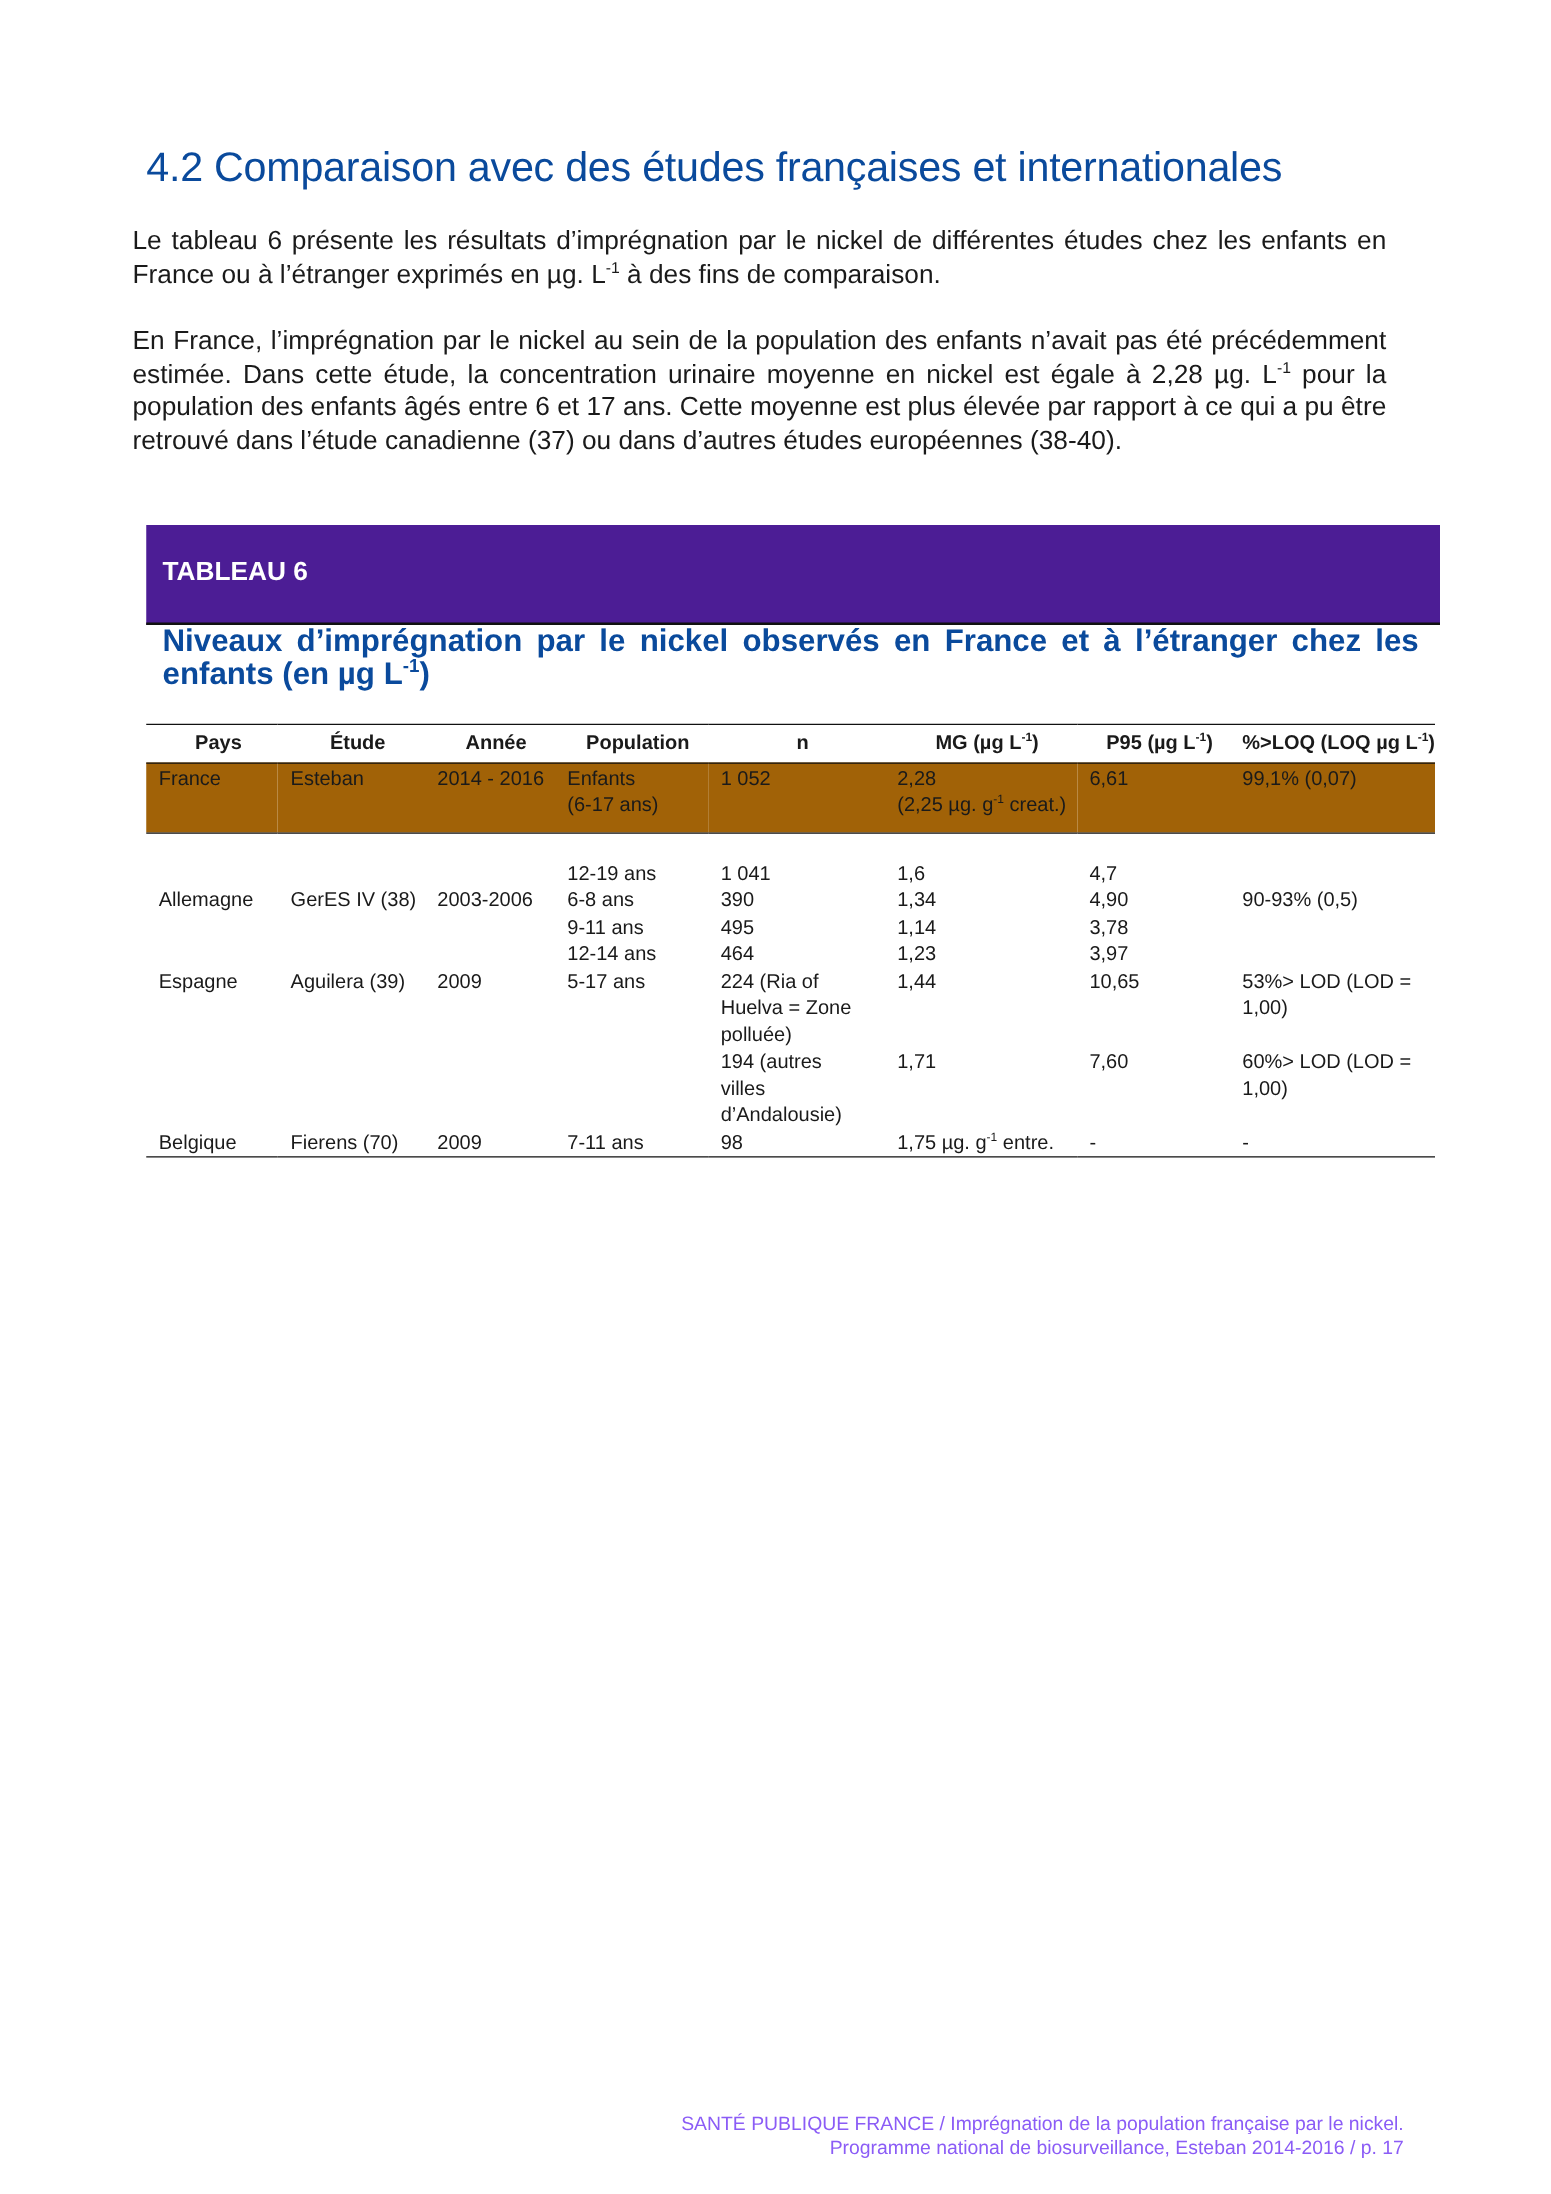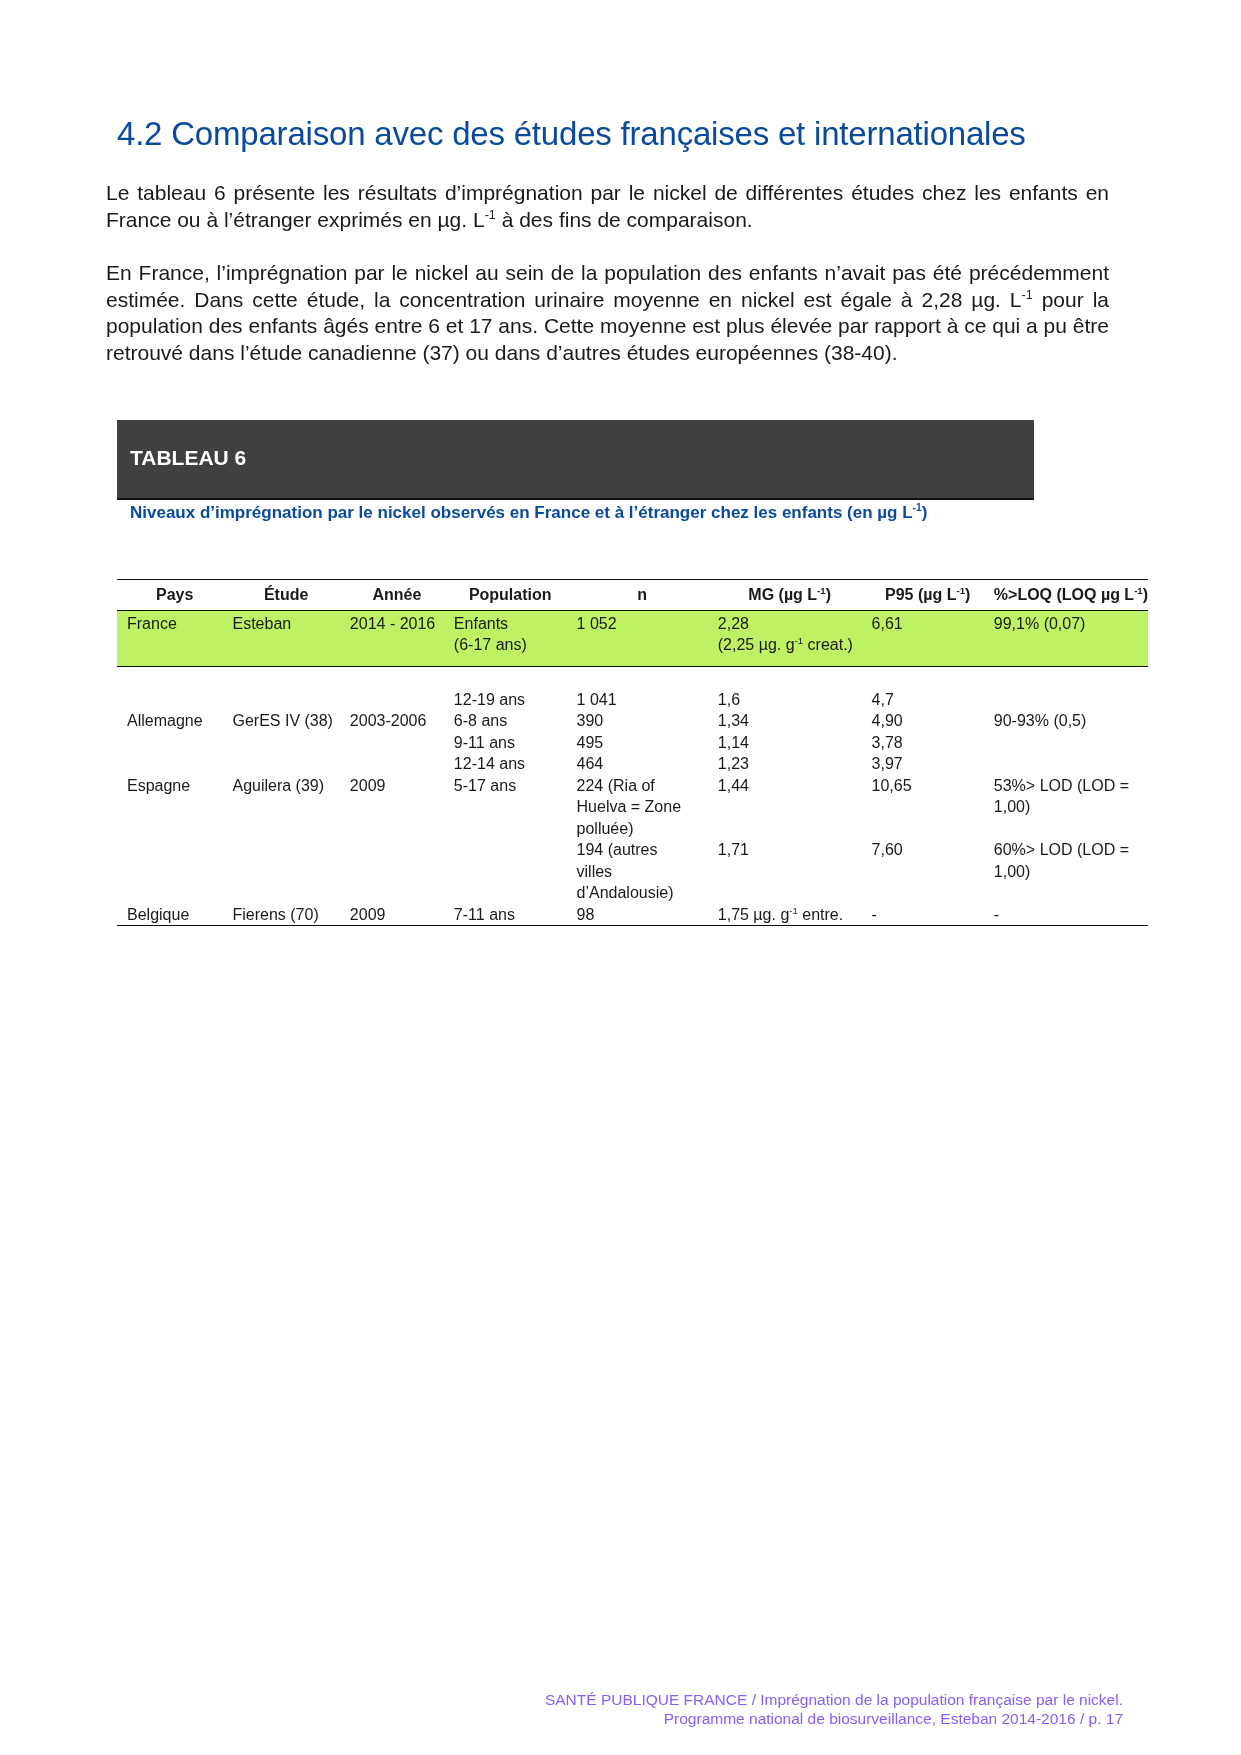--- a/index.html
+++ b/index.html
@@ -5,31 +5,31 @@
   html, body { margin: 0; padding: 0; background: #ffffff; }
   body { width: 1241px; height: 1755px; position: relative; overflow: hidden;
          font-family: "Liberation Sans", sans-serif; color: #1a1a1a; }
   .page-title { position: absolute; left: 117px; top: 115px; margin: 0;
          font-size: 33px; font-weight: normal; color: #0a4a9c; letter-spacing: -0.2px; }
   .para { position: absolute; left: 106px; width: 1003px; margin: 0;
          font-size: 21px; line-height: 26.5px; text-align: justify; color: #1a1a1a; }
   .p1 { top: 180px; }
   .p2 { top: 260px; }
   sup { font-size: 60%; vertical-align: super; line-height: 0; }
-  .banner { position: absolute; left: 117px; top: 420px; width: 917px; height: 78px;
-         background: #404040; border-bottom: 2px solid #111; }
+  .banner { position: absolute; left: 117px; top: 420px; width: 1035px; height: 78px;
+         background: #4c1d95; border-bottom: 2px solid #111; }
   .banner-title { position: absolute; left: 13px; top: 26px; font-size: 21px; font-weight: bold; color: #ffffff; }
   .table-caption { position: absolute; left: 130px; top: 500px; width: 1005px; margin: 0;
-         font-size: 17px; font-weight: bold; color: #0a4a9c; line-height: 26px; text-align: justify; }
+         font-size: 25px; font-weight: bold; color: #0a4a9c; line-height: 26px; text-align: justify; }
   .data-table { position: absolute; left: 117px; top: 579px; width: 1031px; border-collapse: collapse;
          font-size: 16px; line-height: 21.5px; }
   .data-table th { text-align: center; font-weight: bold; padding: 4px 0 4px 10px; border-top: 1.5px solid #111;
          border-bottom: 1.5px solid #111; white-space: nowrap; }
   .data-table td { vertical-align: top; padding: 0 0 0 10px; }
-  .row-ref td { background: #bef264; padding-top: 2px; padding-bottom: 10px; border-bottom: 1.5px solid #111; }
+  .row-ref td { background: #a16207; padding-top: 2px; padding-bottom: 10px; border-bottom: 1.5px solid #111; }
   .spacer td { height: 22px; padding: 0; }
   .last td { border-bottom: 1.5px solid #111; }
   .col1 { width: 99px; } .col2 { width: 116px; } .col3 { width: 102px; } .col4 { width: 118px; }
   .col5 { width: 132px; } .col6 { width: 147px; } .col7 { width: 117px; }
   .footer { position: absolute; right: 118px; top: 1690px; text-align: right; font-size: 15.5px;
          line-height: 19px; color: #8b5cf6; }
 </style>
 </head>
 <body>
 

